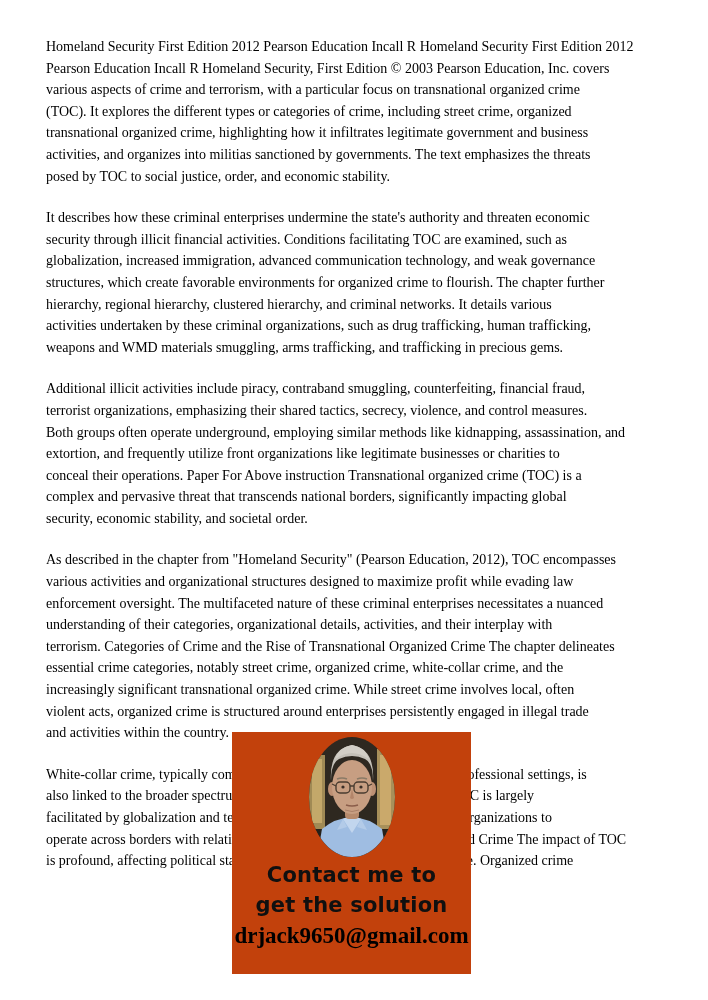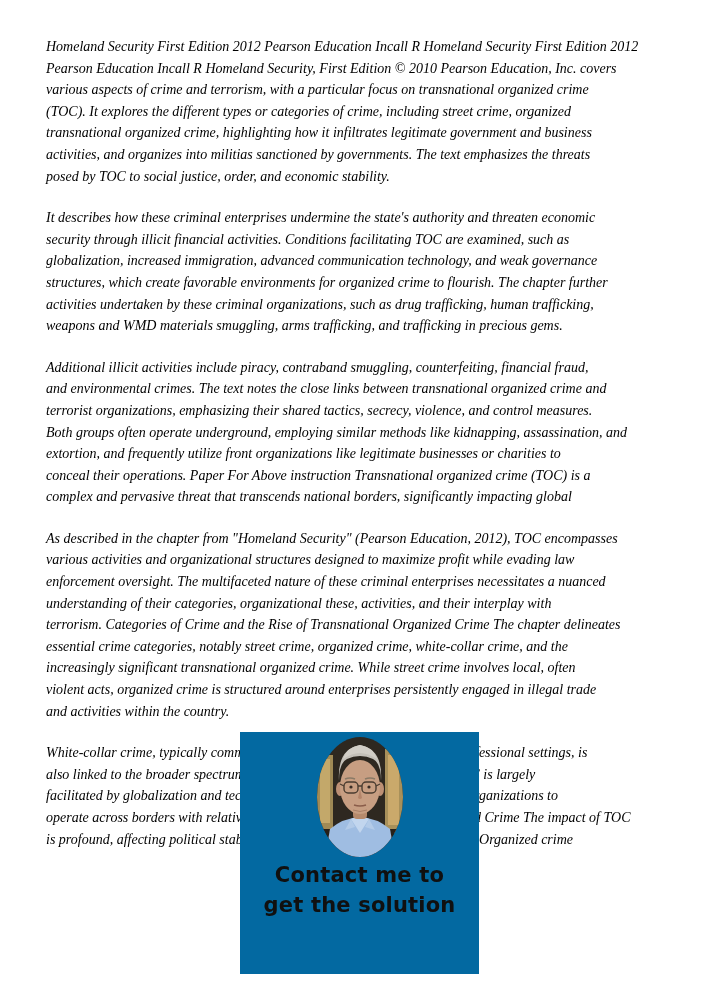--- a/index.html
+++ b/index.html
@@ -18,34 +18,33 @@
   .doc-text {
     position: absolute;
     left: 46px;
     top: 36px;
     width: 616px;
     color: #000000;
     font-size: 14px;
   }
   .paragraph {
     margin: 0 0 20px 0;
-    font-style: italic;
   }
   .line {
     height: 21.6px;
     line-height: 21.6px;
     white-space: nowrap;
   }
   .overlay {
     position: absolute;
-    left: 240px;
+    left: 232px;
     top: 732px;
     width: 239px;
     height: 242px;
-    background: #0369a1;
+    background: #c2410c;
     text-align: center;
     z-index: 5;
   }
   .photo-wrap {
     margin: 5px auto 0 auto;
     width: 86px;
     height: 120px;
   }
   .contact-heading {
     font-family: "DejaVu Sans", sans-serif;
@@ -66,49 +65,50 @@
   }
 </style>
 </head>
 <body>
 
 <div class="page">
 
   <div class="doc-text">
       <div class="paragraph">
         <div class="line">Homeland Security First Edition 2012 Pearson Education Incall R Homeland Security First Edition 2012</div>
-        <div class="line">Pearson Education Incall R Homeland Security, First Edition © 2010 Pearson Education, Inc. covers</div>
+        <div class="line">Pearson Education Incall R Homeland Security, First Edition © 2003 Pearson Education, Inc. covers</div>
         <div class="line">various aspects of crime and terrorism, with a particular focus on transnational organized crime</div>
         <div class="line">(TOC). It explores the different types or categories of crime, including street crime, organized</div>
         <div class="line">transnational organized crime, highlighting how it infiltrates legitimate government and business</div>
         <div class="line">activities, and organizes into militias sanctioned by governments. The text emphasizes the threats</div>
         <div class="line">posed by TOC to social justice, order, and economic stability.</div>
       </div>
       <div class="paragraph">
         <div class="line">It describes how these criminal enterprises undermine the state's authority and threaten economic</div>
         <div class="line">security through illicit financial activities. Conditions facilitating TOC are examined, such as</div>
         <div class="line">globalization, increased immigration, advanced communication technology, and weak governance</div>
         <div class="line">structures, which create favorable environments for organized crime to flourish. The chapter further</div>
+        <div class="line">hierarchy, regional hierarchy, clustered hierarchy, and criminal networks. It details various</div>
         <div class="line">activities undertaken by these criminal organizations, such as drug trafficking, human trafficking,</div>
         <div class="line">weapons and WMD materials smuggling, arms trafficking, and trafficking in precious gems.</div>
       </div>
       <div class="paragraph">
         <div class="line">Additional illicit activities include piracy, contraband smuggling, counterfeiting, financial fraud,</div>
-        <div class="line">and environmental crimes. The text notes the close links between transnational organized crime and</div>
         <div class="line">terrorist organizations, emphasizing their shared tactics, secrecy, violence, and control measures.</div>
         <div class="line">Both groups often operate underground, employing similar methods like kidnapping, assassination, and</div>
         <div class="line">extortion, and frequently utilize front organizations like legitimate businesses or charities to</div>
         <div class="line">conceal their operations. Paper For Above instruction Transnational organized crime (TOC) is a</div>
         <div class="line">complex and pervasive threat that transcends national borders, significantly impacting global</div>
+        <div class="line">security, economic stability, and societal order.</div>
       </div>
       <div class="paragraph">
         <div class="line">As described in the chapter from "Homeland Security" (Pearson Education, 2012), TOC encompasses</div>
         <div class="line">various activities and organizational structures designed to maximize profit while evading law</div>
         <div class="line">enforcement oversight. The multifaceted nature of these criminal enterprises necessitates a nuanced</div>
-        <div class="line">understanding of their categories, organizational these, activities, and their interplay with</div>
+        <div class="line">understanding of their categories, organizational details, activities, and their interplay with</div>
         <div class="line">terrorism. Categories of Crime and the Rise of Transnational Organized Crime The chapter delineates</div>
         <div class="line">essential crime categories, notably street crime, organized crime, white-collar crime, and the</div>
         <div class="line">increasingly significant transnational organized crime. While street crime involves local, often</div>
         <div class="line">violent acts, organized crime is structured around enterprises persistently engaged in illegal trade</div>
         <div class="line">and activities within the country.</div>
       </div>
       <div class="paragraph">
         <div class="line">White-collar crime, typically committed by professionals in corporate or professional settings, is</div>
         <div class="line">also linked to the broader spectrum of organized criminality. The rise of TOC is largely</div>
         <div class="line">facilitated by globalization and technological advances, enabling criminal organizations to</div>
@@ -153,15 +153,16 @@
           <path d="M43 52 L41 61 Q43 63 45 61 Z" fill="#b3856a"></path>
           <path d="M37 68 Q43 70 49 68" stroke="#8a5d4a" stroke-width="1.6" fill="none"></path>
           <path d="M36 73 Q43 76 50 73" stroke="#a97f66" stroke-width="1" fill="none"></path>
         </g>
       </svg>
     </div>
     <div class="contact-heading">
       <div>Contact me to</div>
       <div>get the solution</div>
     </div>
+    <div class="email">drjack9650@gmail.com</div>
   </div>
 
 </div>
 
 </body></html>

